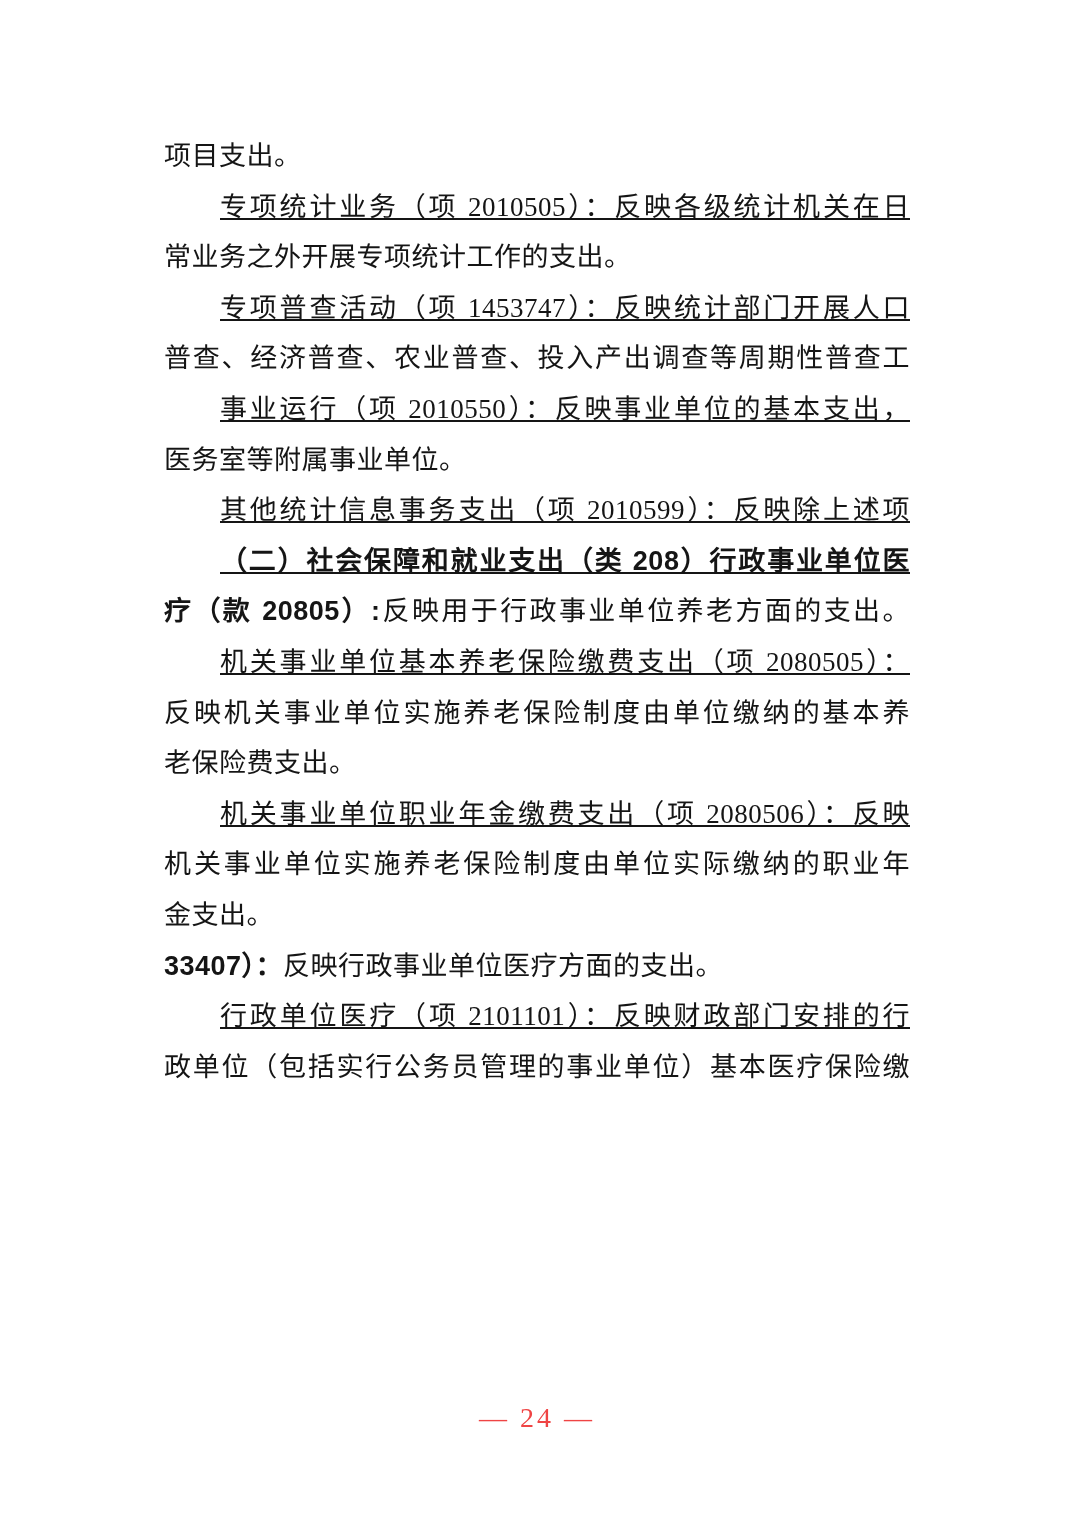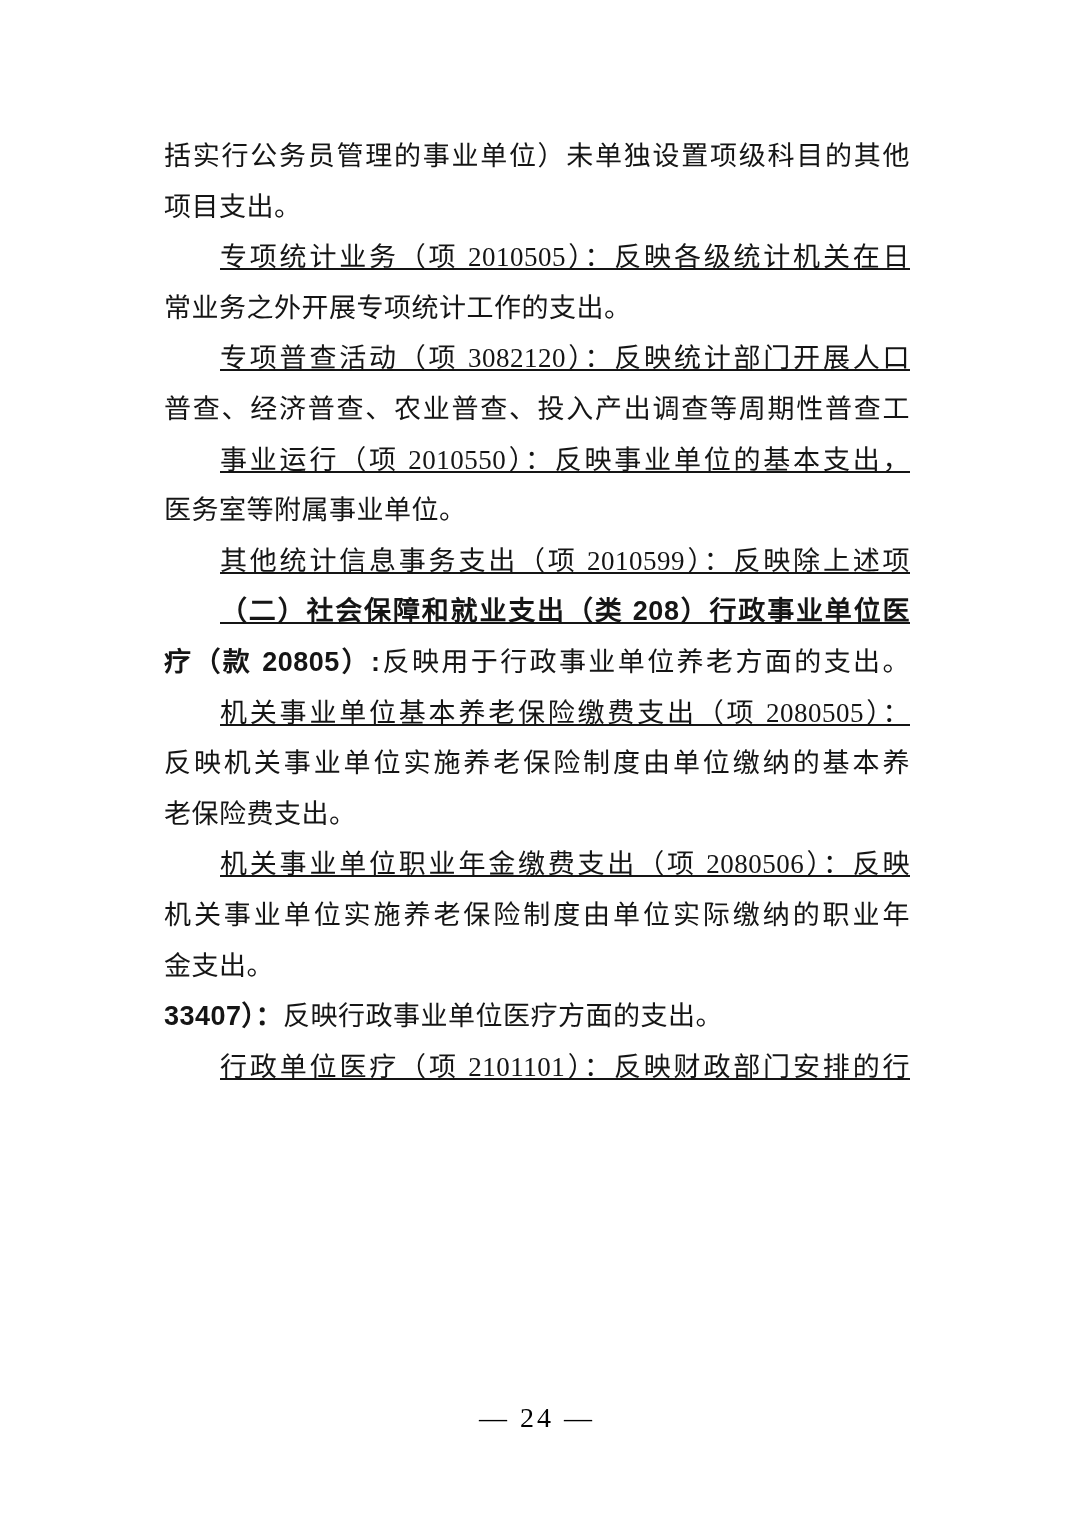--- a/index.html
+++ b/index.html
@@ -44,44 +44,44 @@
     font-weight: 700;
   }
   .footer {
     position: absolute;
     top: 1402px;
     left: 0;
     width: 100%;
     text-align: center;
     font-size: 28px;
     letter-spacing: 3px;
-    color: #000000;
+    color: #ef4444;
   }
 </style>
 </head>
 <body>
 
 <div class="page">
   <div class="text-block" id="doc-body">
-      <div class="line justify"><span class="run">括实行公务员管理的事业单位）未单独设置项级科目的其他</span></div>
       <div class="line"><span class="run">项目支出。</span></div>
       <div class="line indent justify"><span class="run">专项统计业务（项 2010505）：反映各级统计机关在日</span></div>
       <div class="line"><span class="run">常业务之外开展专项统计工作的支出。</span></div>
-      <div class="line indent justify"><span class="run">专项普查活动（项 3082120）：反映统计部门开展人口</span></div>
+      <div class="line indent justify"><span class="run">专项普查活动（项 1453747）：反映统计部门开展人口</span></div>
       <div class="line justify"><span class="run">普查、经济普查、农业普查、投入产出调查等周期性普查工</span></div>
       <div class="line indent justify"><span class="run">事业运行（项 2010550）：反映事业单位的基本支出，</span></div>
       <div class="line"><span class="run">医务室等附属事业单位。</span></div>
       <div class="line indent justify"><span class="run">其他统计信息事务支出（项 2010599）：反映除上述项</span></div>
       <div class="line indent justify"><span class="run bold">（二）社会保障和就业支出（类 208）行政事业单位医</span></div>
       <div class="line justify"><span class="run bold">疗（款 20805）:</span><span class="run">反映用于行政事业单位养老方面的支出。</span></div>
       <div class="line indent justify"><span class="run">机关事业单位基本养老保险缴费支出（项 2080505）：</span></div>
       <div class="line justify"><span class="run">反映机关事业单位实施养老保险制度由单位缴纳的基本养</span></div>
       <div class="line"><span class="run">老保险费支出。</span></div>
       <div class="line indent justify"><span class="run">机关事业单位职业年金缴费支出（项 2080506）：反映</span></div>
       <div class="line justify"><span class="run">机关事业单位实施养老保险制度由单位实际缴纳的职业年</span></div>
       <div class="line"><span class="run">金支出。</span></div>
       <div class="line"><span class="run bold">33407）：</span><span class="run">反映行政事业单位医疗方面的支出。</span></div>
       <div class="line indent justify"><span class="run">行政单位医疗（项 2101101）：反映财政部门安排的行</span></div>
+      <div class="line justify"><span class="run">政单位（包括实行公务员管理的事业单位）基本医疗保险缴</span></div>
     </div>
   <div class="footer">
     <span>— 24 —</span>
   </div>
 </div>
 
 </body></html>

